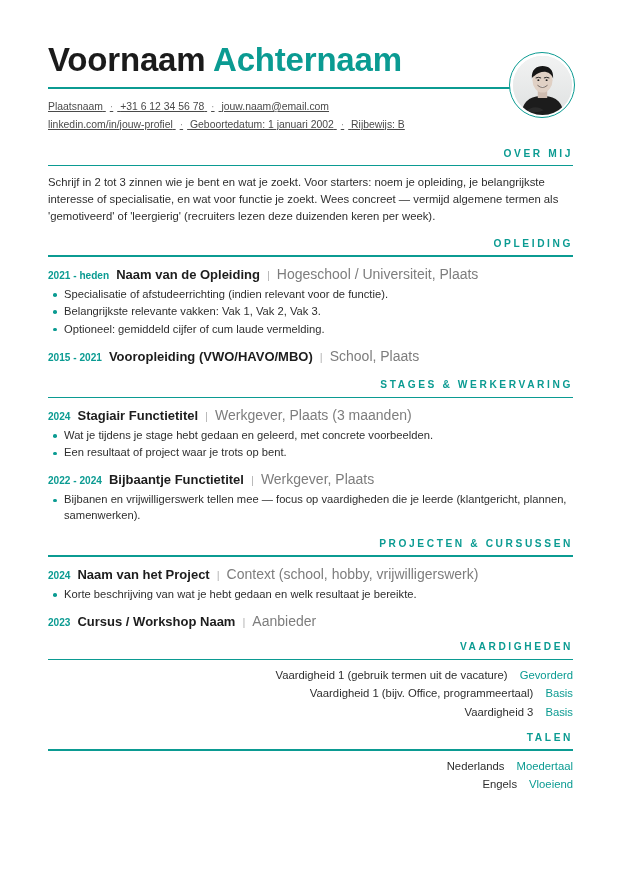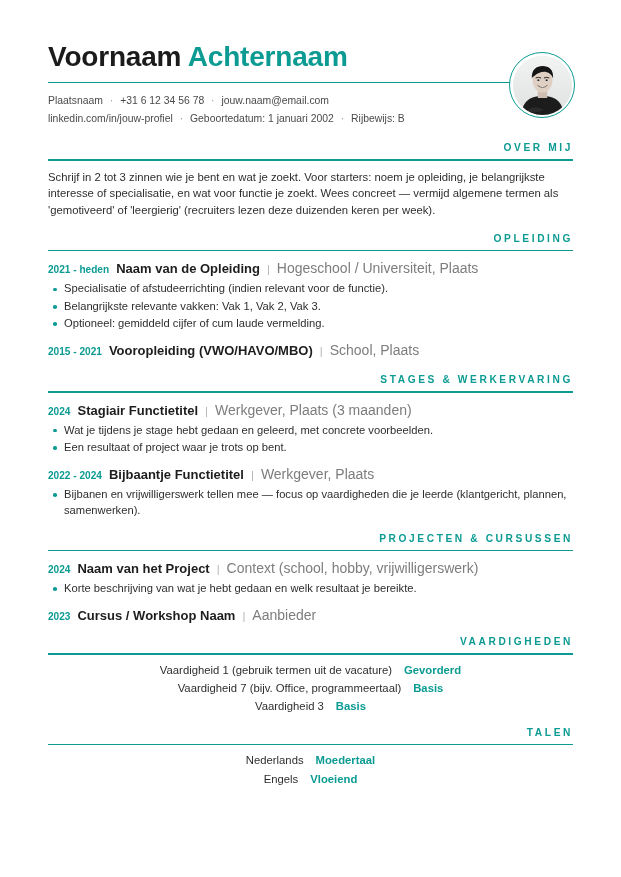--- a/index.html
+++ b/index.html
@@ -24,21 +24,21 @@
     background: #ffffff;
     padding: 0 48px;
   }
 
   
   .header {
     position: relative;
     padding-top: 42px;
   }
   .name-line {
-    font-size: 28px;
+    font-size: 33px;
     font-weight: bold;
     line-height: 1.1;
     letter-spacing: -0.2px;
     white-space: nowrap;
   }
   .name-first { color: #1b1b1b; }
   .name-last  { color: #0b9b92; }
 
   .subtitle {
     font-style: italic;
@@ -60,20 +60,21 @@
   .contact-block {
     margin-top: 9px;
     position: relative;
     z-index: 3;
   }
   .contact-row {
     font-size: 10.4px;
     color: #4a4a4a;
     line-height: 1.72;
     white-space: nowrap;
+    text-decoration: underline;
   }
   .sep-dot {
     color: #9a9a9a;
     padding: 0 4px;
   }
 
   
   .avatar {
     position: absolute;
     top: 52px;
@@ -174,30 +175,30 @@
     top: 6.3px;
     width: 3.6px;
     height: 3.6px;
     border-radius: 50%;
     background: #0b9b92;
   }
 
   
   .kv-row {
     display: flex;
-    justify-content: center;
+    justify-content: flex-end;
     align-items: baseline;
     font-size: 11.3px;
     line-height: 1.62;
     color: #2e2e2e;
   }
   .kv-rows { margin-top: 6px; }
   .kv-value {
     color: #0b9b92;
-    font-weight: bold;
+    font-weight: normal;
     white-space: nowrap;
     padding-left: 12px;
   }
   .kv-label { color: #2e2e2e; }
 </style>
 </head>
 <body>
 
 <div class="page">
 
@@ -324,21 +325,21 @@
 
   <div class="section tight">
     <div class="section-title">Vaardigheden</div>
     <div class="section-rule"></div>
     <div class="kv-rows">
         <div class="kv-row">
           <span class="kv-label">Vaardigheid 1 (gebruik termen uit de vacature)</span>
           <span class="kv-value">Gevorderd</span>
         </div>
         <div class="kv-row">
-          <span class="kv-label">Vaardigheid 7 (bijv. Office, programmeertaal)</span>
+          <span class="kv-label">Vaardigheid 1 (bijv. Office, programmeertaal)</span>
           <span class="kv-value">Basis</span>
         </div>
         <div class="kv-row">
           <span class="kv-label">Vaardigheid 3</span>
           <span class="kv-value">Basis</span>
         </div>
       </div>
   </div>
 
   <div class="section tight">

